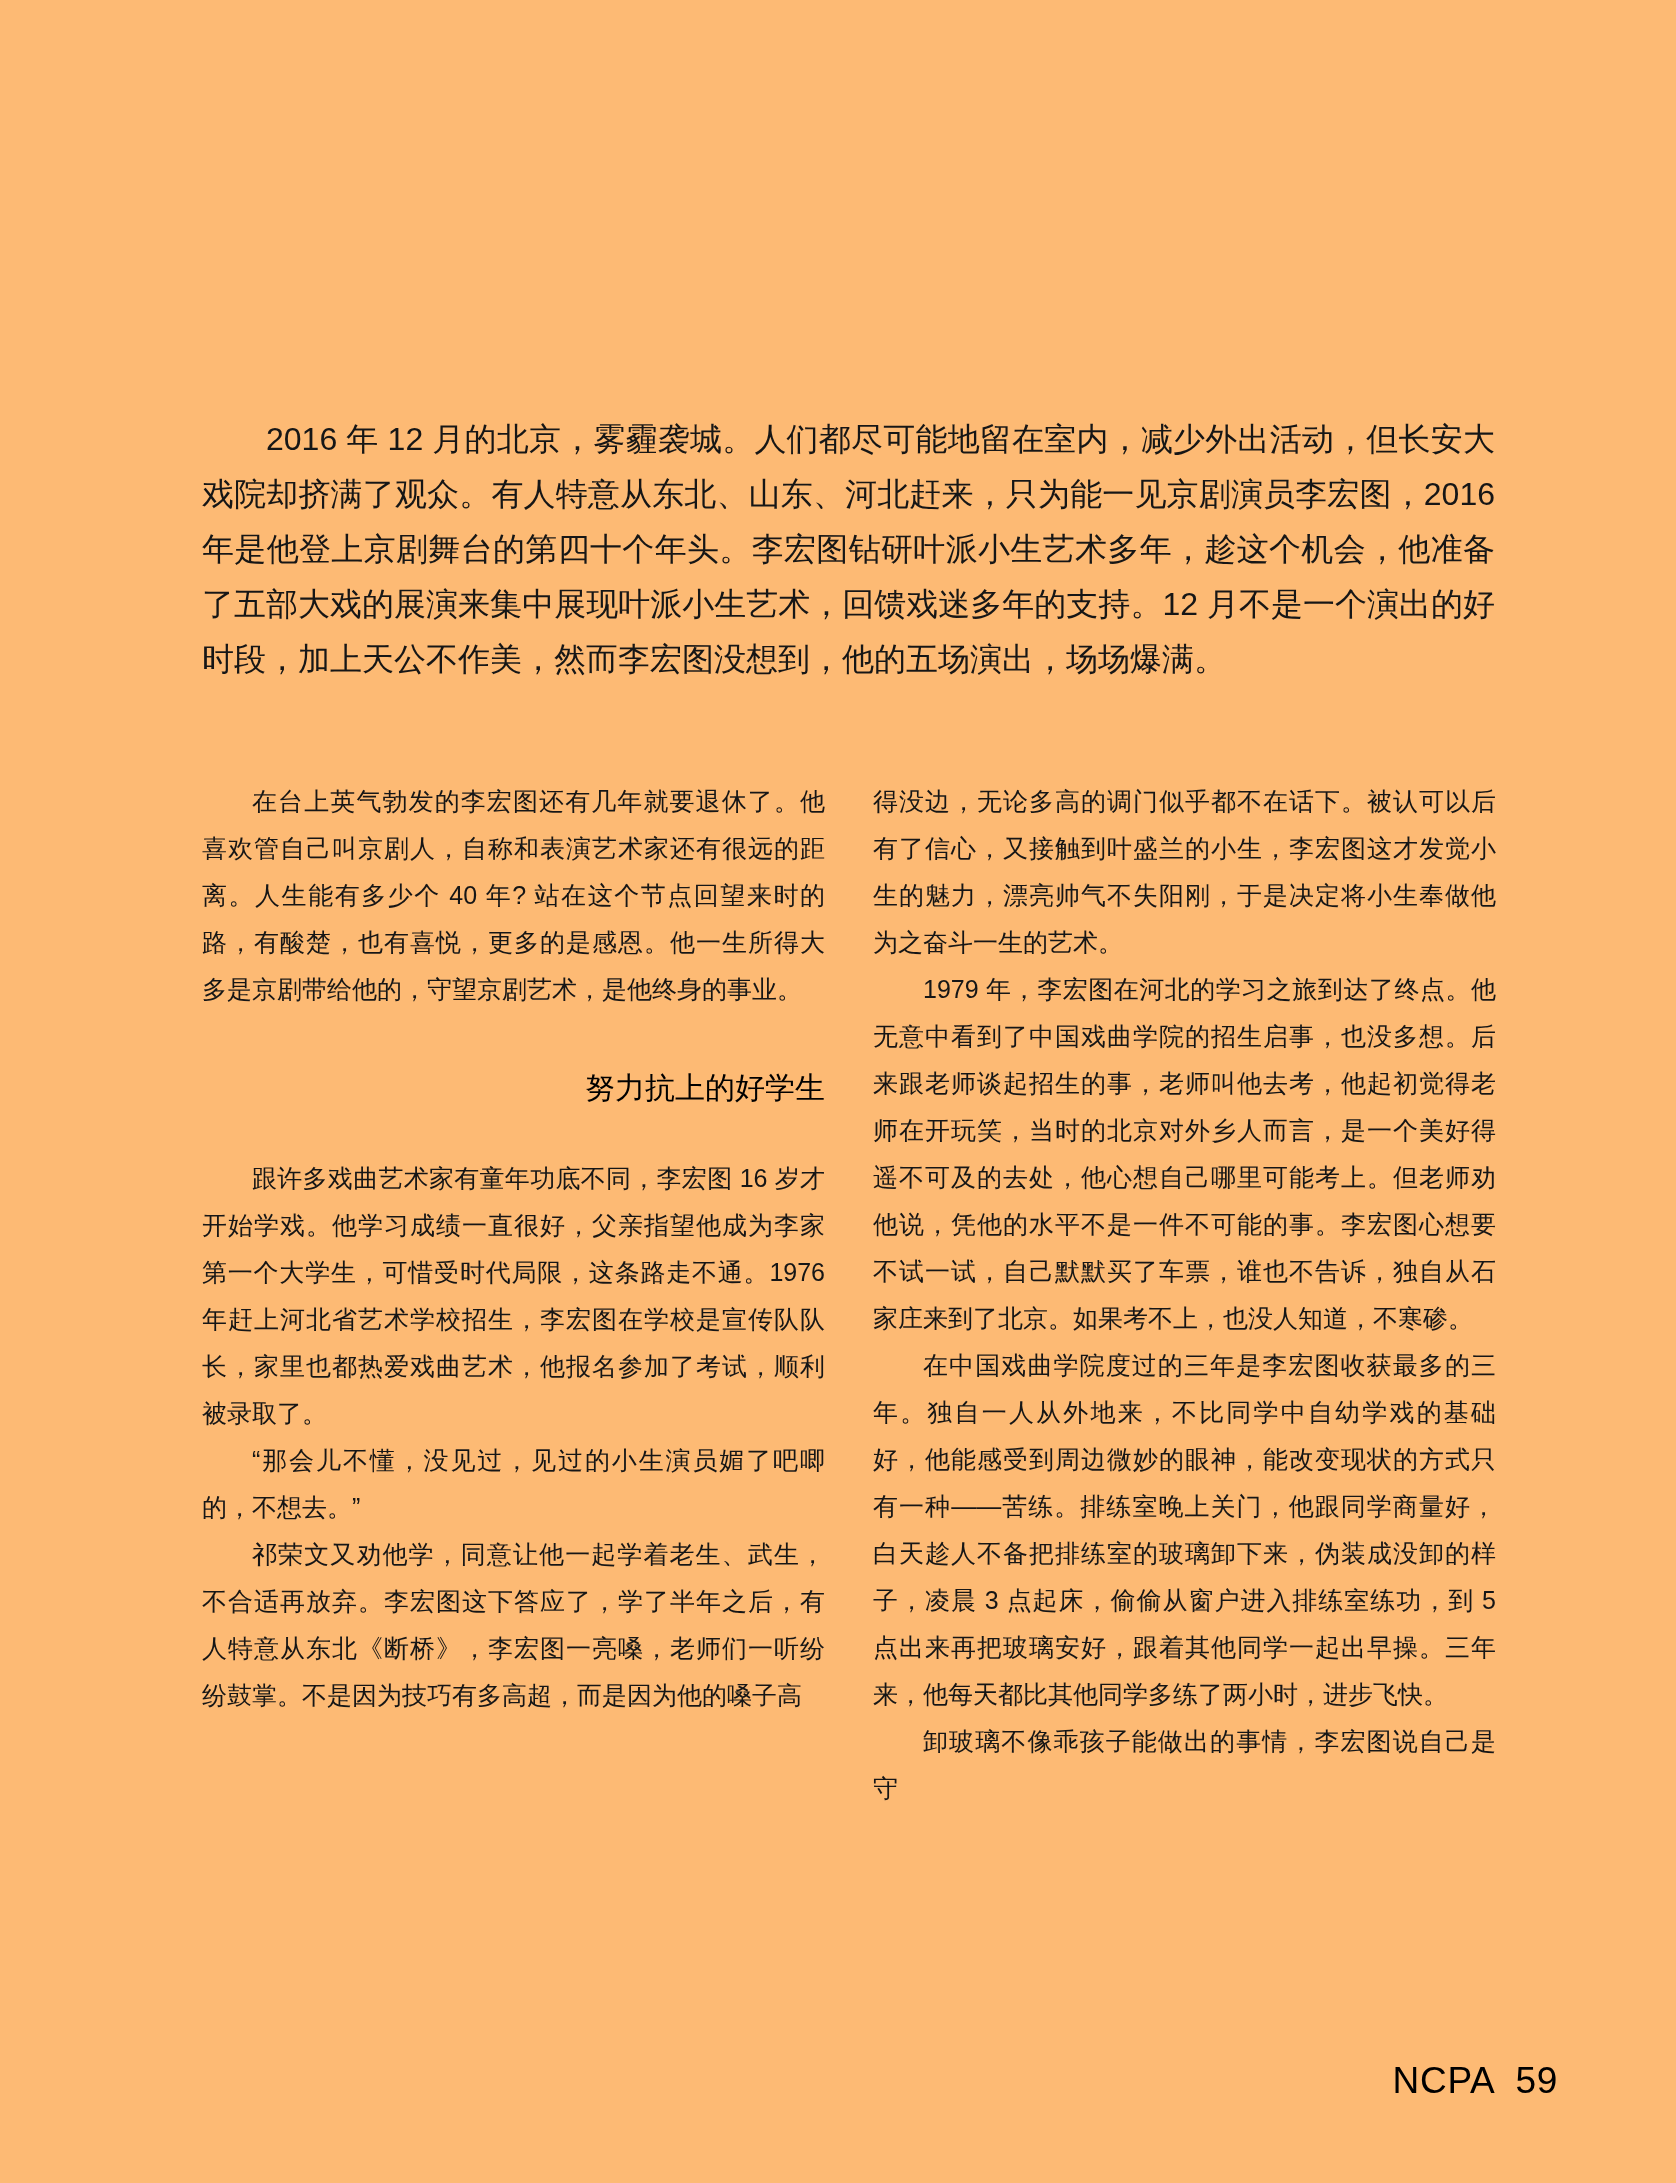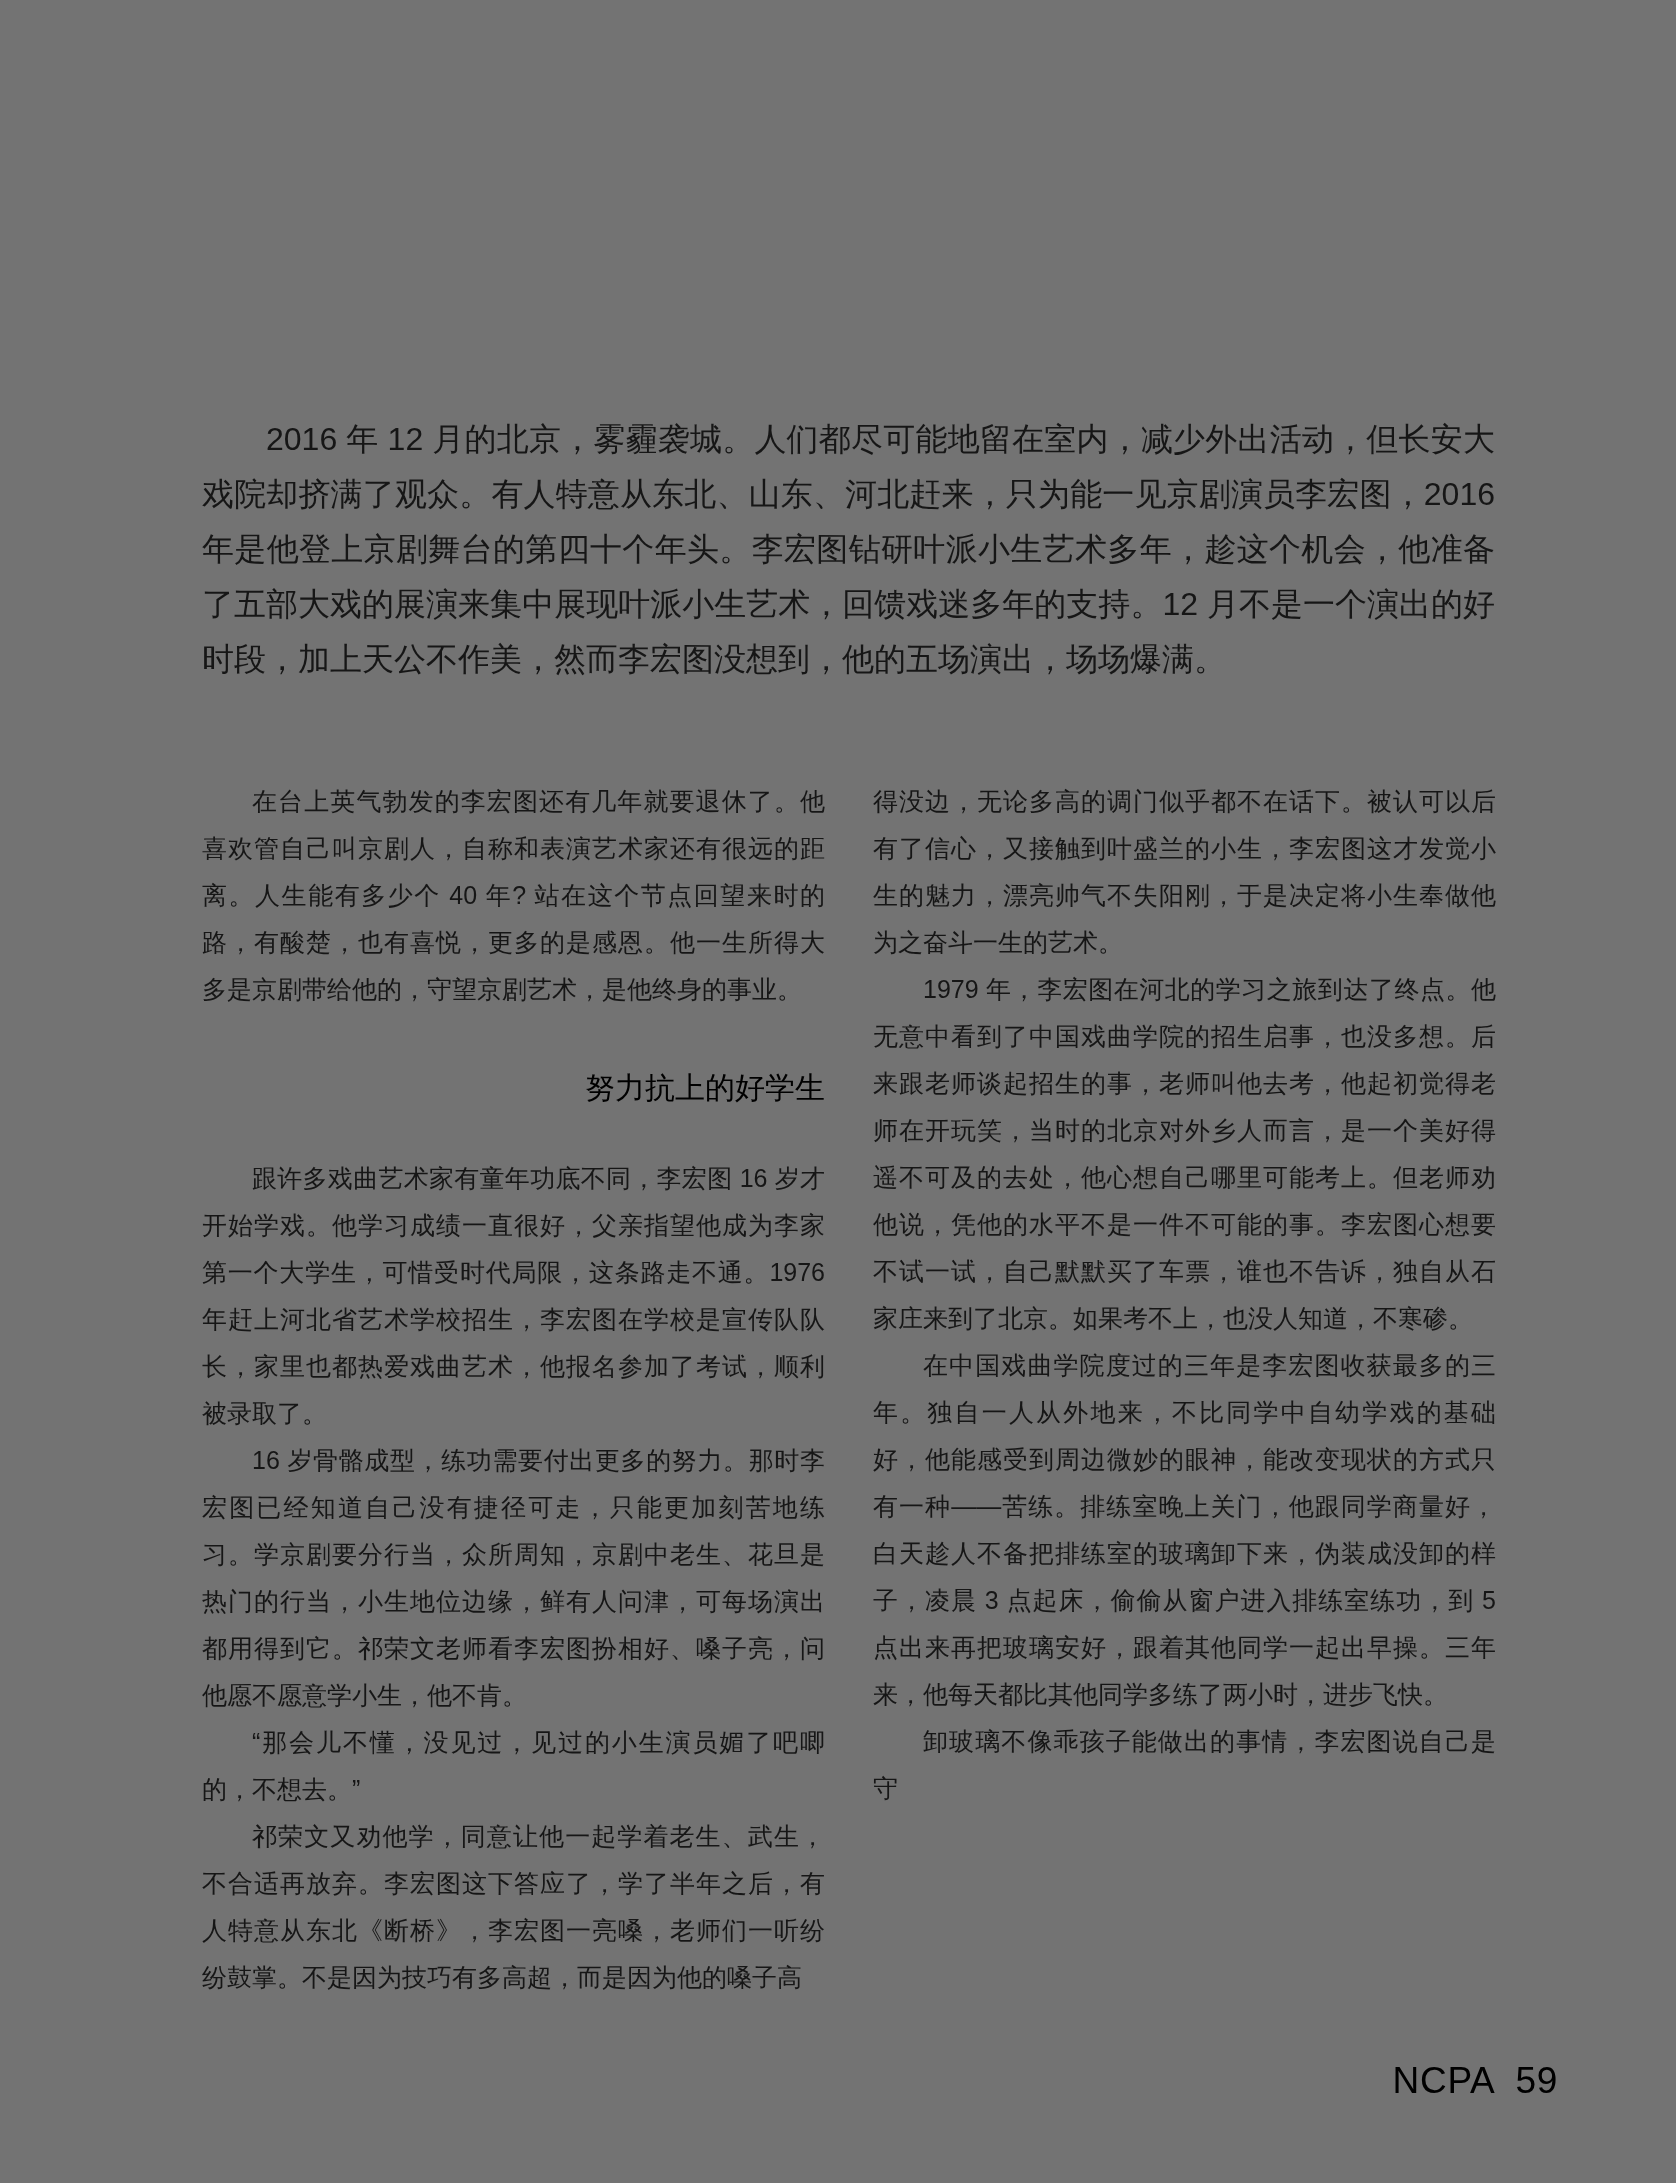--- a/index.html
+++ b/index.html
@@ -4,21 +4,21 @@
 <style>
   html, body { margin: 0; padding: 0; }
   body {
     background: #ffffff;
     font-family: "Liberation Sans", "DejaVu Sans", sans-serif;
   }
   .page {
     position: relative;
     width: 1676px;
     height: 2183px;
-    background: #737373;
+    background: #fdba74;
     overflow: hidden;
     color: #1a1a1a;
   }
   
   .intro {
     position: absolute;
     left: 202px;
     top: 380px;
     width: 1293px;
     font-size: 32px;
@@ -77,21 +77,20 @@
 <div class="page">
 
   <p class="intro">2016 年 12 月的北京，雾霾袭城。人们都尽可能地留在室内，减少外出活动，但长安大戏院却挤满了观众。有人特意从东北、山东、河北赶来，只为能一见京剧演员李宏图，2016 年是他登上京剧舞台的第四十个年头。李宏图钻研叶派小生艺术多年，趁这个机会，他准备了五部大戏的展演来集中展现叶派小生艺术，回馈戏迷多年的支持。12 月不是一个演出的好时段，加上天公不作美，然而李宏图没想到，他的五场演出，场场爆满。</p>
 
   <div class="column column-left">
     <p>在台上英气勃发的李宏图还有几年就要退休了。他喜欢管自己叫京剧人，自称和表演艺术家还有很远的距离。人生能有多少个 40 年? 站在这个节点回望来时的路，有酸楚，也有喜悦，更多的是感恩。他一生所得大多是京剧带给他的，守望京剧艺术，是他终身的事业。</p>
     <h2 class="section-heading">努力抗上的好学生</h2>
     <div>
 
     <p>跟许多戏曲艺术家有童年功底不同，李宏图 16 岁才开始学戏。他学习成绩一直很好，父亲指望他成为李家第一个大学生，可惜受时代局限，这条路走不通。1976 年赶上河北省艺术学校招生，李宏图在学校是宣传队队长，家里也都热爱戏曲艺术，他报名参加了考试，顺利被录取了。</p>
-        <p>16 岁骨骼成型，练功需要付出更多的努力。那时李宏图已经知道自己没有捷径可走，只能更加刻苦地练习。学京剧要分行当，众所周知，京剧中老生、花旦是热门的行当，小生地位边缘，鲜有人问津，可每场演出都用得到它。祁荣文老师看李宏图扮相好、嗓子亮，问他愿不愿意学小生，他不肯。</p>
         <p>“那会儿不懂，没见过，见过的小生演员媚了吧唧的，不想去。”</p>
         <p>祁荣文又劝他学，同意让他一起学着老生、武生，不合适再放弃。李宏图这下答应了，学了半年之后，有人特意从东北《断桥》，李宏图一亮嗓，老师们一听纷纷鼓掌。不是因为技巧有多高超，而是因为他的嗓子高</p>
       </div>
   </div>
 
   <div class="column column-right">
     <div>
 
     <p class="no-indent">得没边，无论多高的调门似乎都不在话下。被认可以后有了信心，又接触到叶盛兰的小生，李宏图这才发觉小生的魅力，漂亮帅气不失阳刚，于是决定将小生奉做他为之奋斗一生的艺术。</p>
         <p>1979 年，李宏图在河北的学习之旅到达了终点。他无意中看到了中国戏曲学院的招生启事，也没多想。后来跟老师谈起招生的事，老师叫他去考，他起初觉得老师在开玩笑，当时的北京对外乡人而言，是一个美好得遥不可及的去处，他心想自己哪里可能考上。但老师劝他说，凭他的水平不是一件不可能的事。李宏图心想要不试一试，自己默默买了车票，谁也不告诉，独自从石家庄来到了北京。如果考不上，也没人知道，不寒碜。</p>

